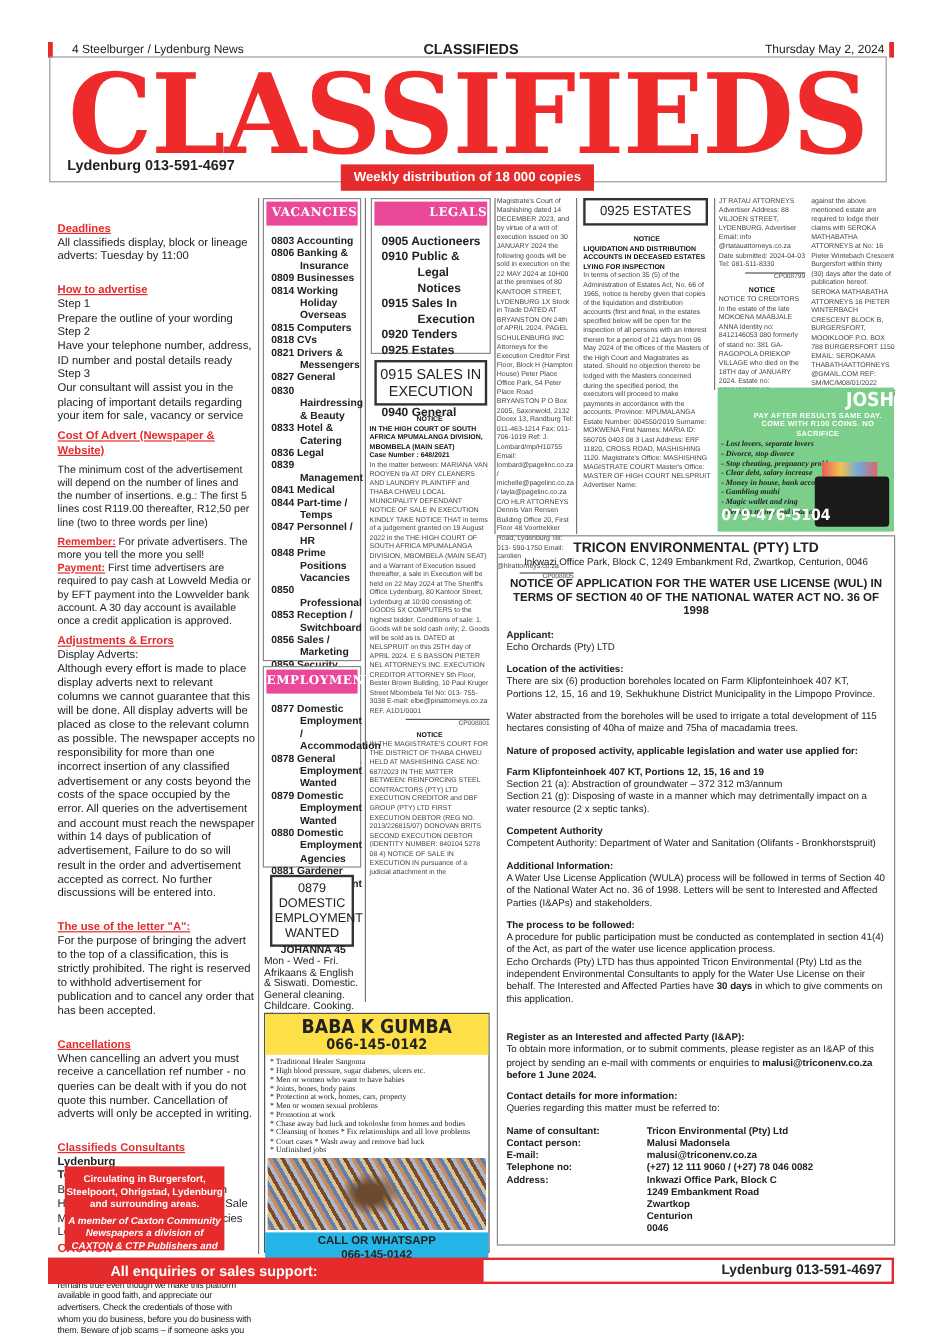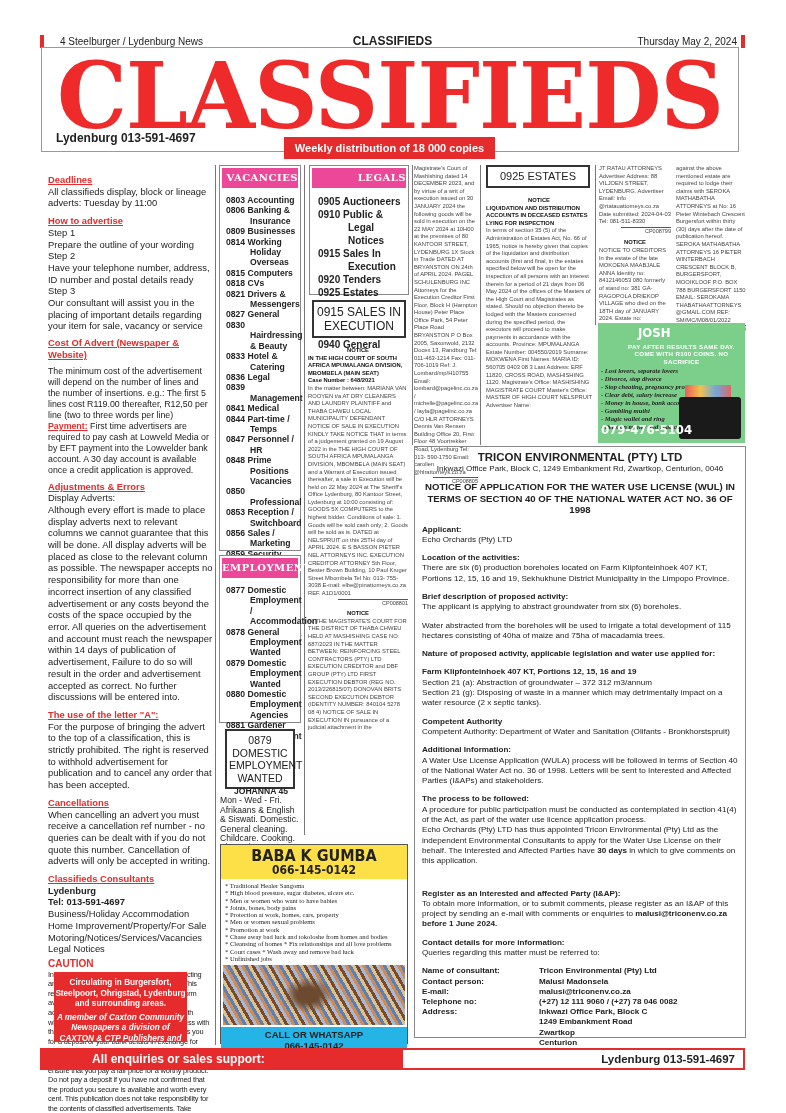--- a/index.html
+++ b/index.html
@@ -10,21 +10,21 @@
 .topbar{left:40px;top:35px;width:705px;height:13px;font-size:10px;font-family:"Liberation Sans",sans-serif}
 .topbar .l{position:absolute;left:0;top:0;border-left:4px solid #e52b2b;padding-left:16px;height:13px;line-height:13px}
 .topbar .c{position:absolute;left:0;right:0;text-align:center;font-weight:bold;font-size:12px;line-height:13px}
 .topbar .r{position:absolute;right:0;top:0;border-right:4px solid #e52b2b;padding-right:4px;height:13px;line-height:13px}
 .masthead{left:41px;top:47px;width:698px;height:105px;border:1px solid #999}
 .masthead .big{position:absolute;left:0;right:0;top:2px;text-align:center;font-family:"DejaVu Serif",serif;font-weight:bold;font-size:88px;letter-spacing:-1px;color:#ee2a2a;transform:scaleY(1.05);line-height:90px}
 .masthead .phone{position:absolute;left:14px;bottom:6px;font-weight:bold;font-size:12px}
 .wdist{left:284px;top:137px;width:211px;height:22px;background:#e52b2b;color:#fff;font-weight:bold;font-size:11px;text-align:center;line-height:22px}
 
 .col1{left:48px;top:168px;width:165px;font-size:9.4px;line-height:11.7px}
-.col1 .h{color:#e52b2b;font-weight:bold;text-decoration:underline;margin-top:6px}
+.col1 .h{color:#e52b2b;font-weight:bold;text-decoration:underline;margin-top:16px}
 .col1 p{margin:0}
 .col1 .gap{margin-top:5px}
 .col1 .caution{font-family:"Liberation Sans Narrow","Liberation Sans",sans-serif;font-size:7.4px;line-height:9.6px;letter-spacing:-0.2px}
 .col1 .ct{color:#e52b2b;font-weight:bold;font-size:10px;margin-top:3px}
 .circ{left:54px;top:972px;width:133px;height:70px;background:#e52b2b;color:#fff;font-size:8.2px;font-weight:bold;text-align:center;line-height:10.5px;padding-top:6px}
 .circ i{display:block;margin-top:3px}
 .vline{width:1px;background:#777}
 
 .bottombar{left:40px;top:1048px;width:705px;height:22px;background:#e52b2b;color:#fff;font-weight:bold;font-size:12px;line-height:22px;padding-left:52px}
 .bottombar .rbox{position:absolute;right:2px;top:2px;height:18px;width:340px;background:#fff;color:#222;text-align:right;padding-right:8px;line-height:18px;font-size:11.5px}
@@ -44,21 +44,21 @@
 .baba{left:220px;top:844px;width:188px;height:200px;border:1px solid #555;background:#fff}
 .baba .t{background:#fde047;text-align:center;font-family:"DejaVu Sans Condensed","DejaVu Sans",sans-serif;font-weight:bold;color:#222;padding:2px 0}
 .baba .t .n{font-size:16px;line-height:17px}
 .baba .t .p{font-size:12px;line-height:13px}
 .baba ul{list-style:none;font-family:"Liberation Serif",serif;font-size:6.6px;line-height:7.3px;padding:3px 4px}
 .baba .img{height:60px;background:repeating-linear-gradient(60deg,#c98c5a 0 3px,#5f7fb2 3px 6px,#d9c393 6px 9px,#7a4a2b 9px 12px,#a9b9d4 12px 15px);margin:0 2px;position:relative}
 .baba .img::after{content:"";position:absolute;left:60px;top:12px;width:50px;height:36px;background:radial-gradient(ellipse,#6b4a30 30%,transparent 70%)}
 .baba .cta{background:#24b4e6;text-align:center;font-weight:bold;font-size:9.5px;line-height:11px;padding:2px 0;margin-top:2px}
 
 .josh{left:598px;top:323px;width:147px;height:120px;background:#7ccf8a;overflow:hidden}
-.josh .nm{text-align:left;font-family:"DejaVu Sans Condensed","DejaVu Sans",sans-serif;font-weight:bold;font-size:13px;color:#fff;line-height:20px;padding-left:40px}
+.josh .nm{text-align:right;font-family:"DejaVu Sans Condensed","DejaVu Sans",sans-serif;font-weight:bold;font-size:16px;color:#fff;line-height:20px;padding-left:30px}
 .josh .tag{text-align:center;color:#fff;font-size:6.2px;font-weight:bold;line-height:7.4px;padding-left:20px;letter-spacing:0.3px}
 .josh ul{list-style:none;font-family:"Liberation Serif",serif;font-style:italic;font-weight:bold;font-size:6.6px;line-height:7.9px;padding:2px 0 0 3px;color:#222}
 .josh .tel{position:absolute;left:3px;bottom:6px;font-size:13px;font-weight:bold;color:#fff;font-family:"DejaVu Sans Condensed","DejaVu Sans",sans-serif}
 .josh .wallet{position:absolute;right:4px;bottom:4px;width:62px;height:42px;background:#1a1a1a;border-radius:3px}
 .josh .money{position:absolute;right:14px;bottom:38px;width:46px;height:20px;background:linear-gradient(90deg,#e85d5d,#f2c14e,#6fa8dc,#e06666)}
 
 .tricon{left:414px;top:446px;width:332px;height:592px;border:1px solid #888;font-size:8.1px;line-height:10.3px;padding:0 7px;color:#222}
 .tricon .co{text-align:center;font-weight:bold;font-size:11.5px;line-height:13px;margin-top:4px}
 .tricon .addr{text-align:center;font-size:8.1px;line-height:10px}
 .tricon .ti{text-align:center;font-weight:bold;font-size:9.6px;line-height:11.5px;margin-top:7px;margin-bottom:9px}
@@ -88,20 +88,21 @@
   <p>All classifieds display, block or lineage adverts: Tuesday by 11:00</p>
   <div class="h">How to advertise</div>
   <p>Step 1</p>
   <p>Prepare the outline of your wording</p>
   <p>Step 2</p>
   <p>Have your telephone number, address, ID number and postal details ready</p>
   <p>Step 3</p>
   <p>Our consultant will assist you in the placing of important details regarding your item for sale, vacancy or service</p>
   <div class="h gap">Cost Of Advert (Newspaper &amp; Website)</div>
   <p class="gap" style="font-size:8.8px;line-height:11px">The minimum cost of the advertisement will depend on the number of lines and the number of insertions. e.g.: The first 5 lines cost R119.00 thereafter, R12,50 per line (two to three words per line)</p>
+  <p class="gap" style="font-size:8.8px;line-height:11px"><span class="red" style="font-weight:bold;text-decoration:underline">Remember:</span><span> For private advertisers. The more you tell the more you sell!</span></p>
   <p style="font-size:8.8px;line-height:11px"><span class="red" style="font-weight:bold;text-decoration:underline">Payment:</span><span> First time advertisers are required to pay cash at Lowveld Media or by EFT payment into the Lowvelder bank account. A 30 day account is available once a credit application is approved.</span></p>
   <div class="h gap">Adjustments &amp; Errors</div>
   <p>Display Adverts:</p>
   <p>Although every effort is made to place display adverts next to relevant columns we cannot guarantee that this will be done. All display adverts will be placed as close to the relevant column as possible. The newspaper accepts no responsibility for more than one incorrect insertion of any classified advertisement or any costs beyond the costs of the space occupied by the error. All queries on the advertisement and account must reach the newspaper within 14 days of publication of advertisement, Failure to do so will result in the order and advertisement accepted as correct. No further discussions will be entered into.</p>
   <div class="h">The use of the letter "A":</div>
   <p>For the purpose of bringing the advert to the top of a classification, this is strictly prohibited. The right is reserved to withhold advertisement for publication and to cancel any order that has been accepted.</p>
   <div class="h">Cancellations</div>
   <p>When cancelling an advert you must receive a cancellation ref number - no queries can be dealt with if you do not quote this number. Cancellation of adverts will only be accepted in writing.</p>
   <div class="h">Classifieds Consultants</div>
   <p style="font-weight:bold">Lydenburg</p>
@@ -264,21 +265,20 @@
     <div>066-145-0142</div>
   </div>
 </div>
 
 <div class="abs tricon">
   <div class="co">TRICON ENVIRONMENTAL (PTY) LTD</div>
   <div class="addr">Inkwazi Office Park, Block C, 1249 Embankment Rd, Zwartkop, Centurion, 0046</div>
   <div class="ti">NOTICE OF APPLICATION FOR THE WATER USE LICENSE (WUL) IN TERMS OF SECTION 40 OF THE NATIONAL WATER ACT NO. 36 OF 1998</div>
   <div class="sec"><b>Applicant:</b><div>Echo Orchards (Pty) LTD</div></div>
   <div class="sec"><b>Location of the activities:</b><div>There are six (6) production boreholes located on Farm Klipfonteinhoek 407 KT, Portions 12, 15, 16 and 19, Sekhukhune District Municipality in the Limpopo Province.</div></div>
-  <div class="sec"><b>Brief description of proposed activity:</b><div>The applicant is applying to abstract groundwater from six (6) boreholes.</div></div>
   <div class="sec">Water abstracted from the boreholes will be used to irrigate a total development of 115 hectares consisting of 40ha of maize and 75ha of macadamia trees.</div>
   <div class="sec"><b>Nature of proposed activity, applicable legislation and water use applied for:</b></div>
   <div class="sec"><b>Farm Klipfonteinhoek 407 KT, Portions 12, 15, 16 and 19</b><div>Section 21 (a): Abstraction of groundwater – 372 312 m3/annum</div><div>Section 21 (g): Disposing of waste in a manner which may detrimentally impact on a water resource (2 x septic tanks).</div></div>
   <div class="sec"><b>Competent Authority</b><div>Competent Authority: Department of Water and Sanitation (Olifants - Bronkhorstspruit)</div></div>
   <div class="sec"><b>Additional Information:</b><div>A Water Use License Application (WULA) process will be followed in terms of Section 40 of the National Water Act no. 36 of 1998. Letters will be sent to Interested and Affected Parties (I&amp;APs) and stakeholders.</div></div>
   <div class="sec"><b>The process to be followed:</b><div>A procedure for public participation must be conducted as contemplated in section 41(4) of the Act, as part of the water use licence application process.</div><div><span>Echo Orchards (Pty) LTD has thus appointed Tricon Environmental (Pty) Ltd as the independent Environmental Consultants to apply for the Water Use License on their behalf. The Interested and Affected Parties have </span><b>30 days</b><span> in which to give comments on this application.</span></div></div>
   <div style="height:14px"></div>
   <div class="sec"><b>Register as an Interested and affected Party (I&amp;AP):</b><div><span>To obtain more information, or to submit comments, please register as an I&amp;AP of this project by sending an e-mail with comments or enquiries to </span><b>malusi@triconenv.co.za</b> <b>before 1 June 2024.</b></div></div>
   <div class="sec"><b>Contact details for more information:</b><div>Queries regarding this matter must be referred to:</div></div>
   <table>

